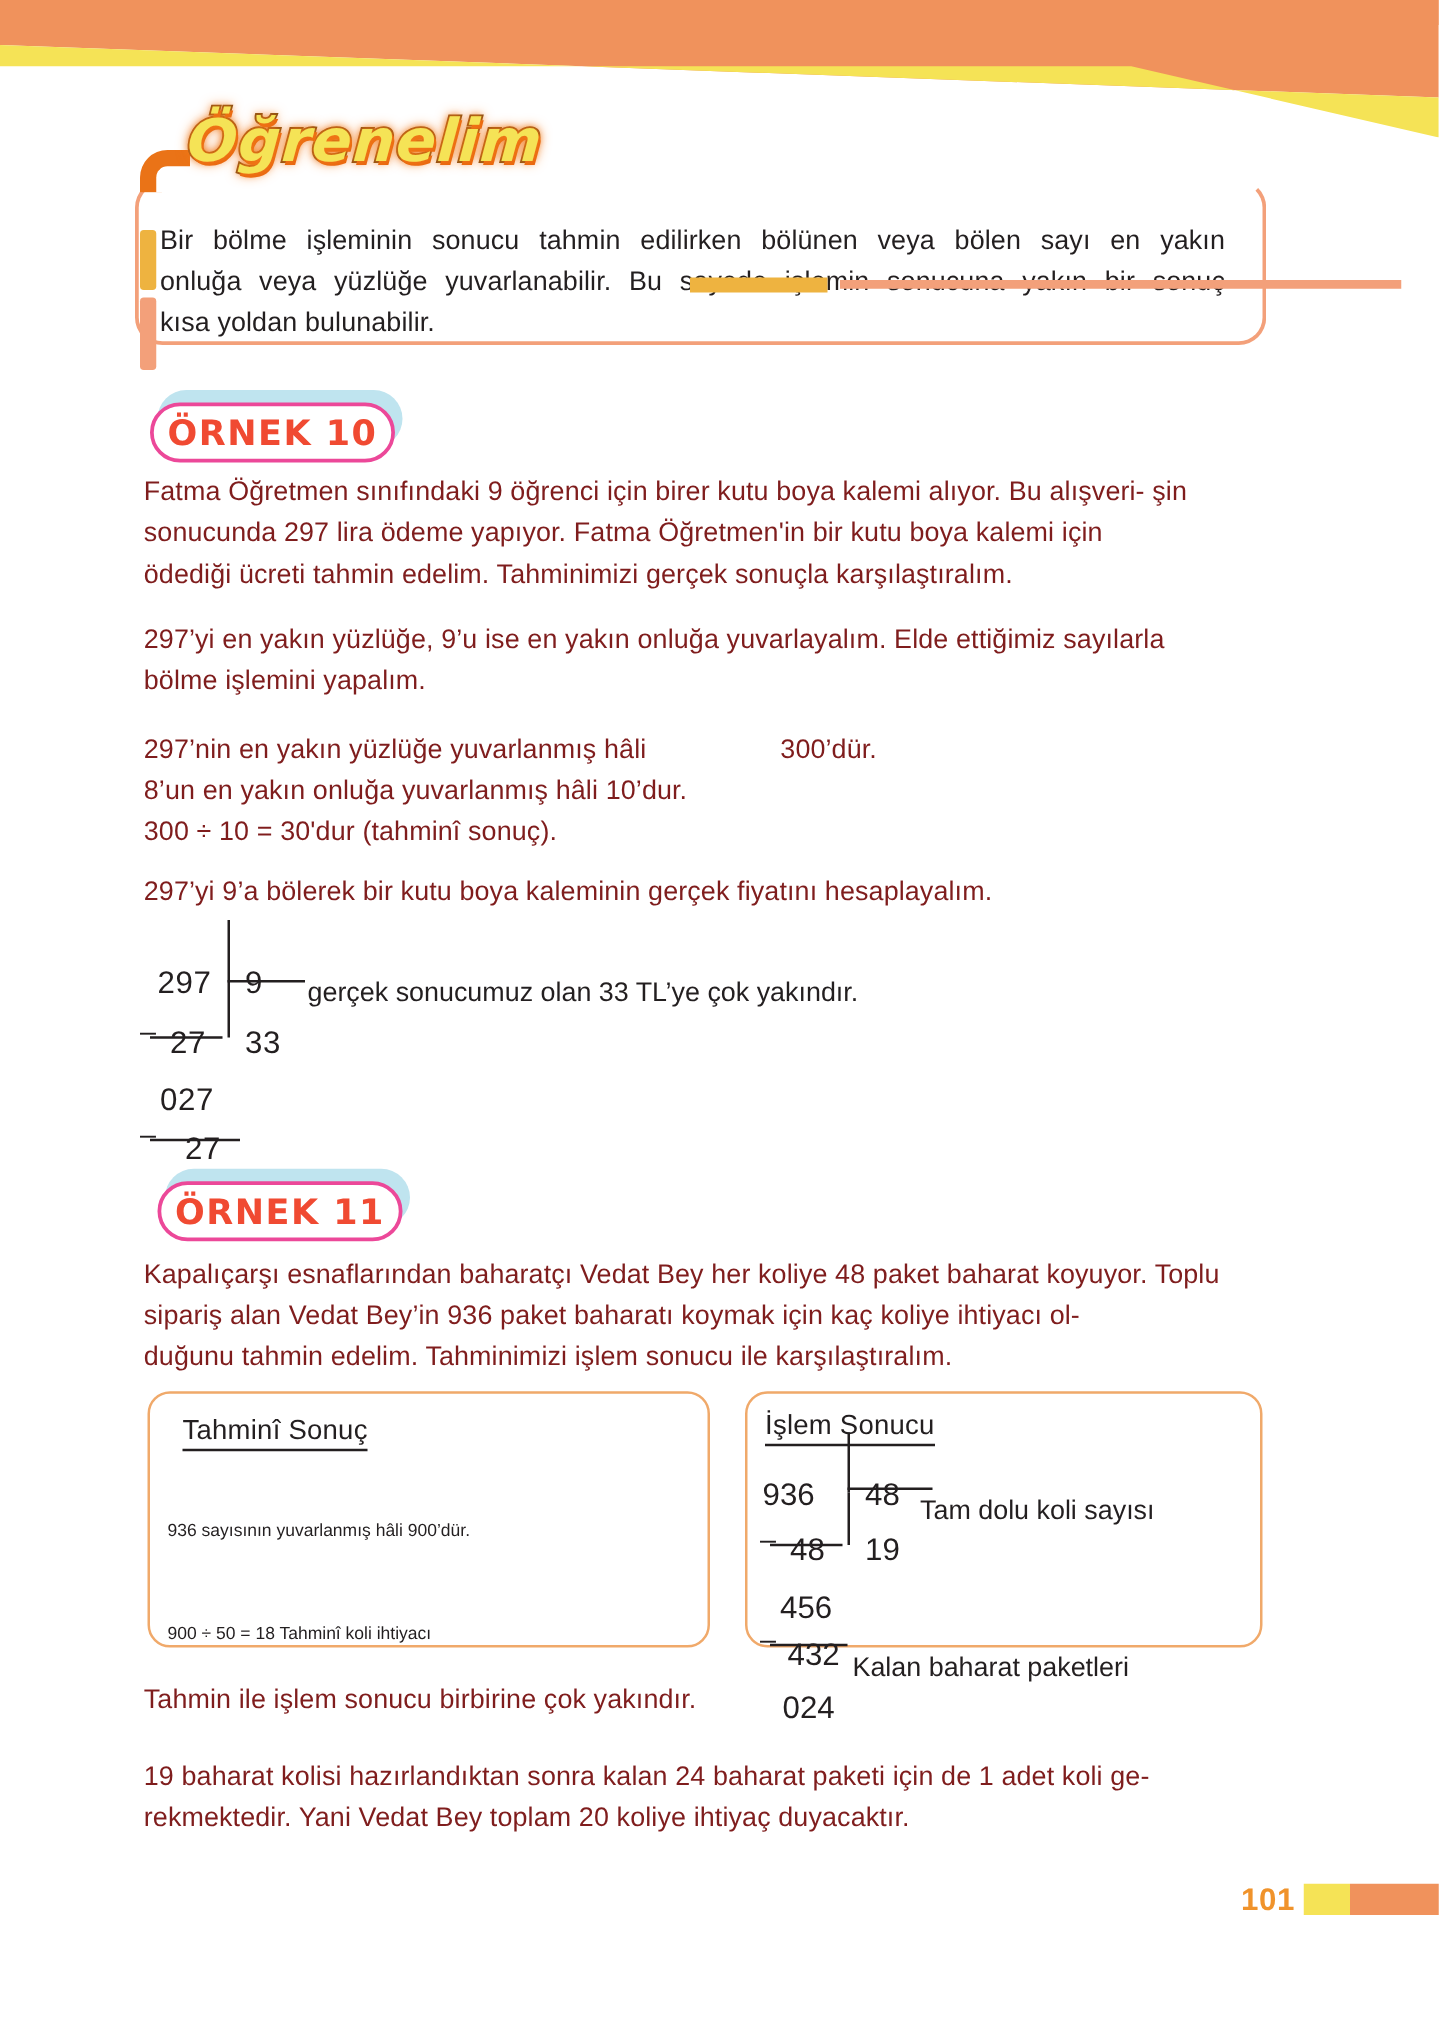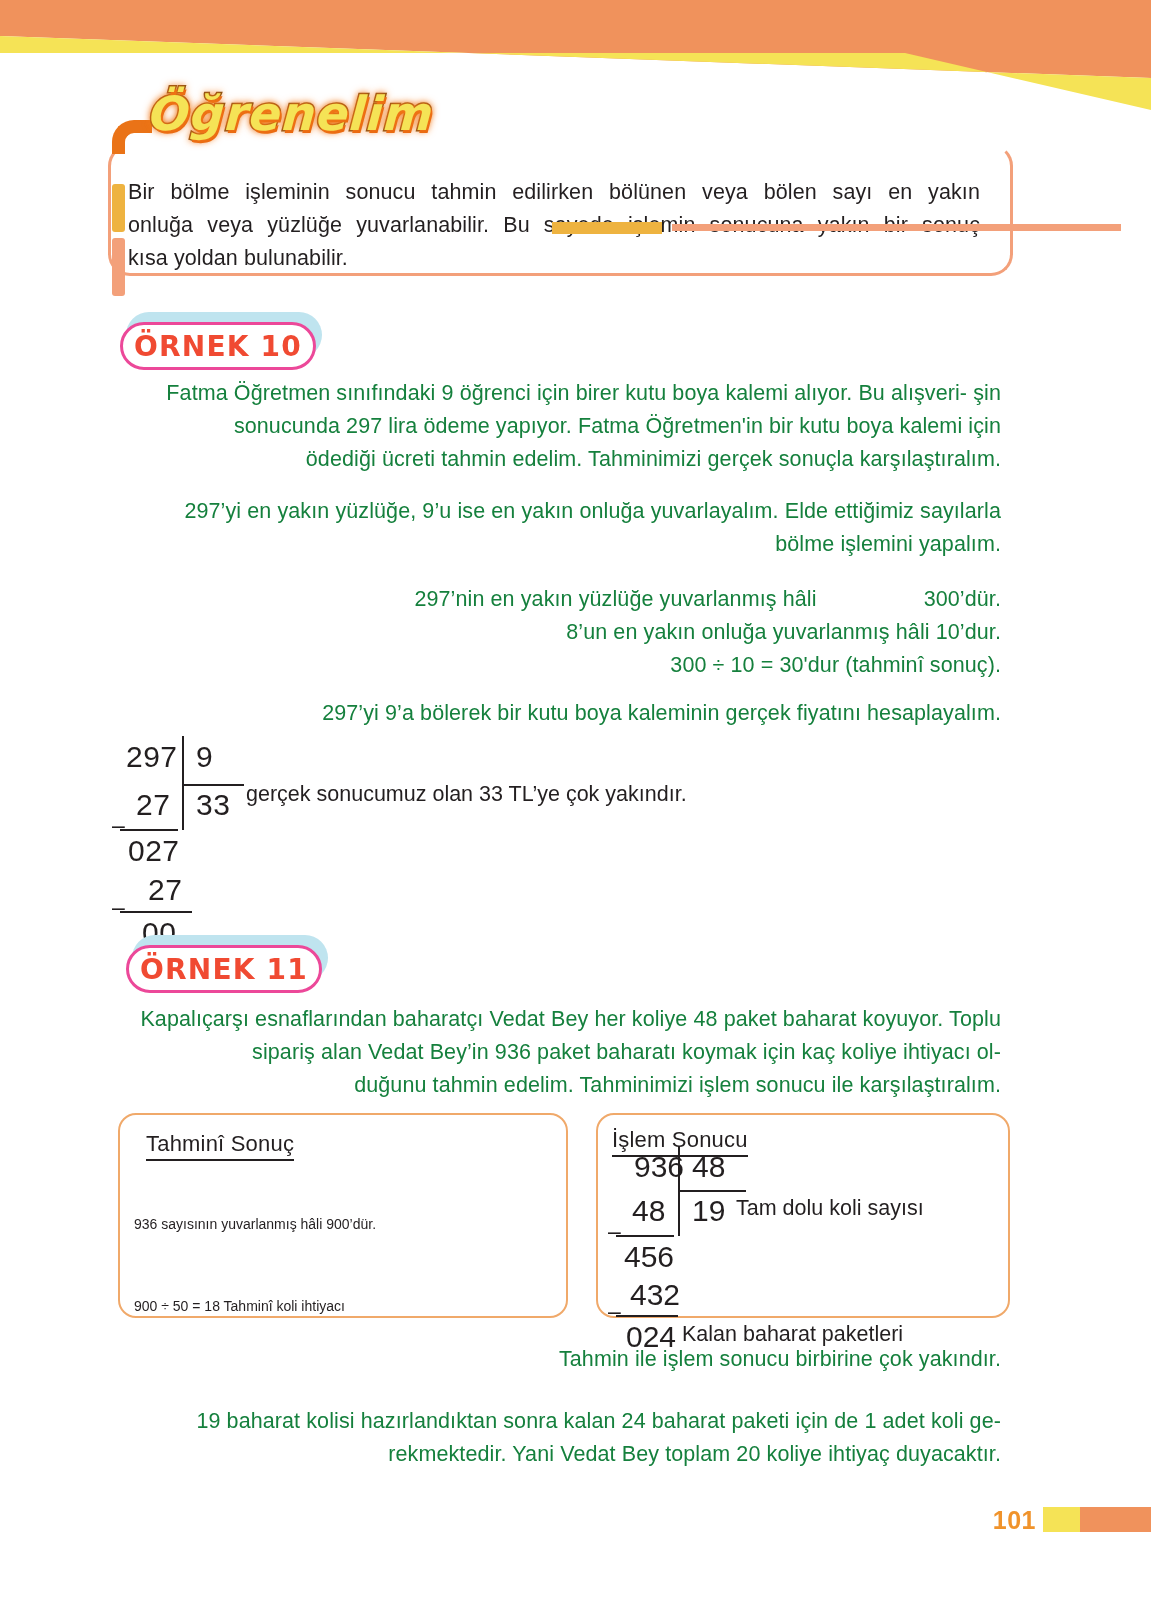--- a/index.html
+++ b/index.html
@@ -149,38 +149,38 @@
     letter-spacing: 1.2px;
     font-family: "DejaVu Sans", sans-serif;
   }
 
   
   .para {
     position: absolute;
     font-size: 21.5px;
     line-height: 33px;
     letter-spacing: 0.1px;
-    color: #15803d;
-    text-align: right;
+    color: #7f1d1d;
   }
 
   
   .division1 {
     position: absolute;
     left: 118px;
     top: 740px;
     width: 260px;
     height: 170px;
     font-size: 23px;
     letter-spacing: 0.5px;
   }
   .div-num {
     position: absolute;
-    font-size: 30px;
+    font-size: 25px;
     white-space: nowrap;
+    margin-top: 32px;
   }
   .vline {
     position: absolute;
     background: #231f20;
   }
   .hline {
     position: absolute;
     background: #231f20;
     height: 2px;
   }
@@ -385,21 +385,21 @@
     <span class="box-line" style="left:14px; top:68px;">936 sayısının yuvarlanmış hâli 900’dür.</span>
     <span class="box-line" style="left:14px; top:150px;">900 ÷ 50 = 18  Tahminî koli ihtiyacı</span>
   </div>
 
   <div class="result-box box-right">
     <span class="box-title" style="left:14px; top:12px;">İşlem Sonucu</span>
   </div>
 
   <div class="division2">
 
-    <span class="div-num" style="left:24px; top:0px;">936</span>
+    <span class="div-num" style="left:0; top:0px;">936</span>
 
     <div class="vline" style="left:68px; top:-4px; width:2px; height:48px;"></div>
 
     <span class="div-num" style="left:82px; top:0px;">48</span>
 
     <div class="hline" style="left:68px; top:40px; width:68px;"></div>
 
     <div class="vline" style="left:68px; top:44px; width:2px; height:42px;"></div>
 
     <span class="div-num" style="left:22px; top:44px;">48</span>

